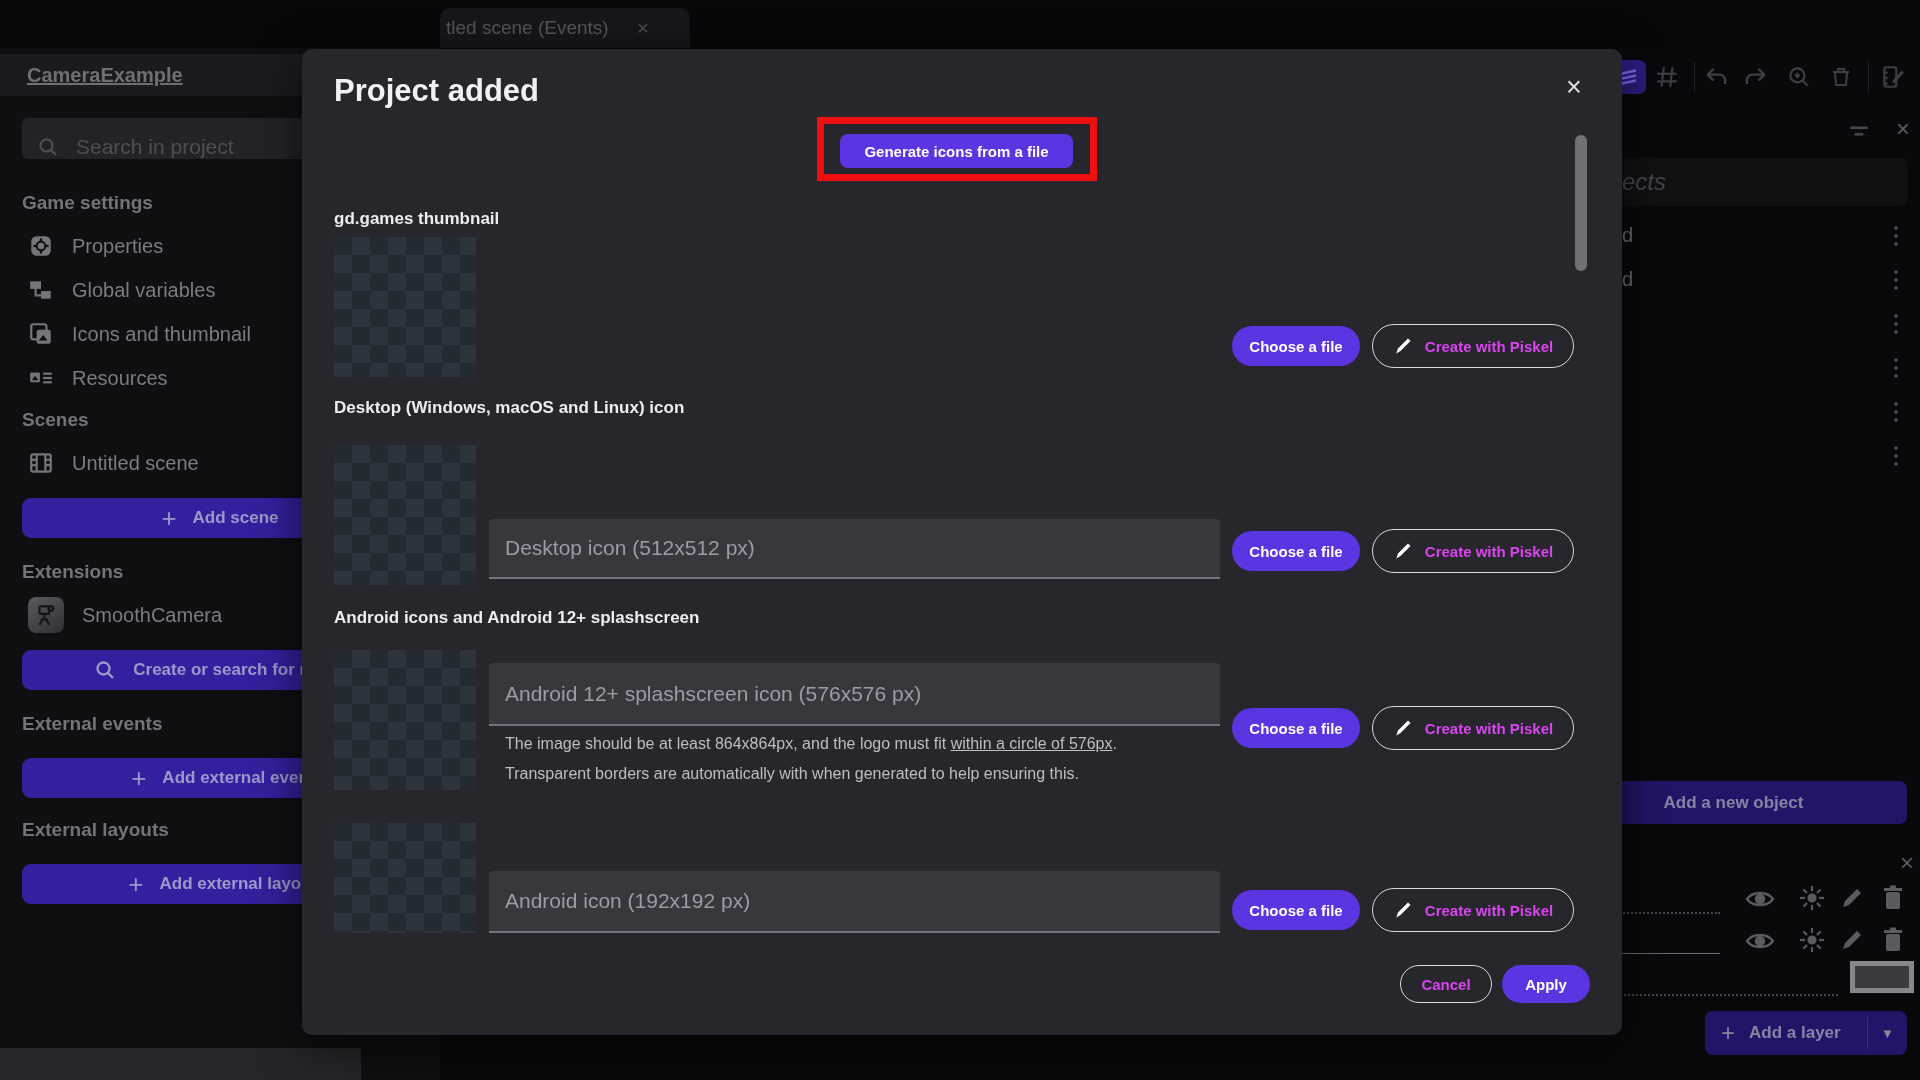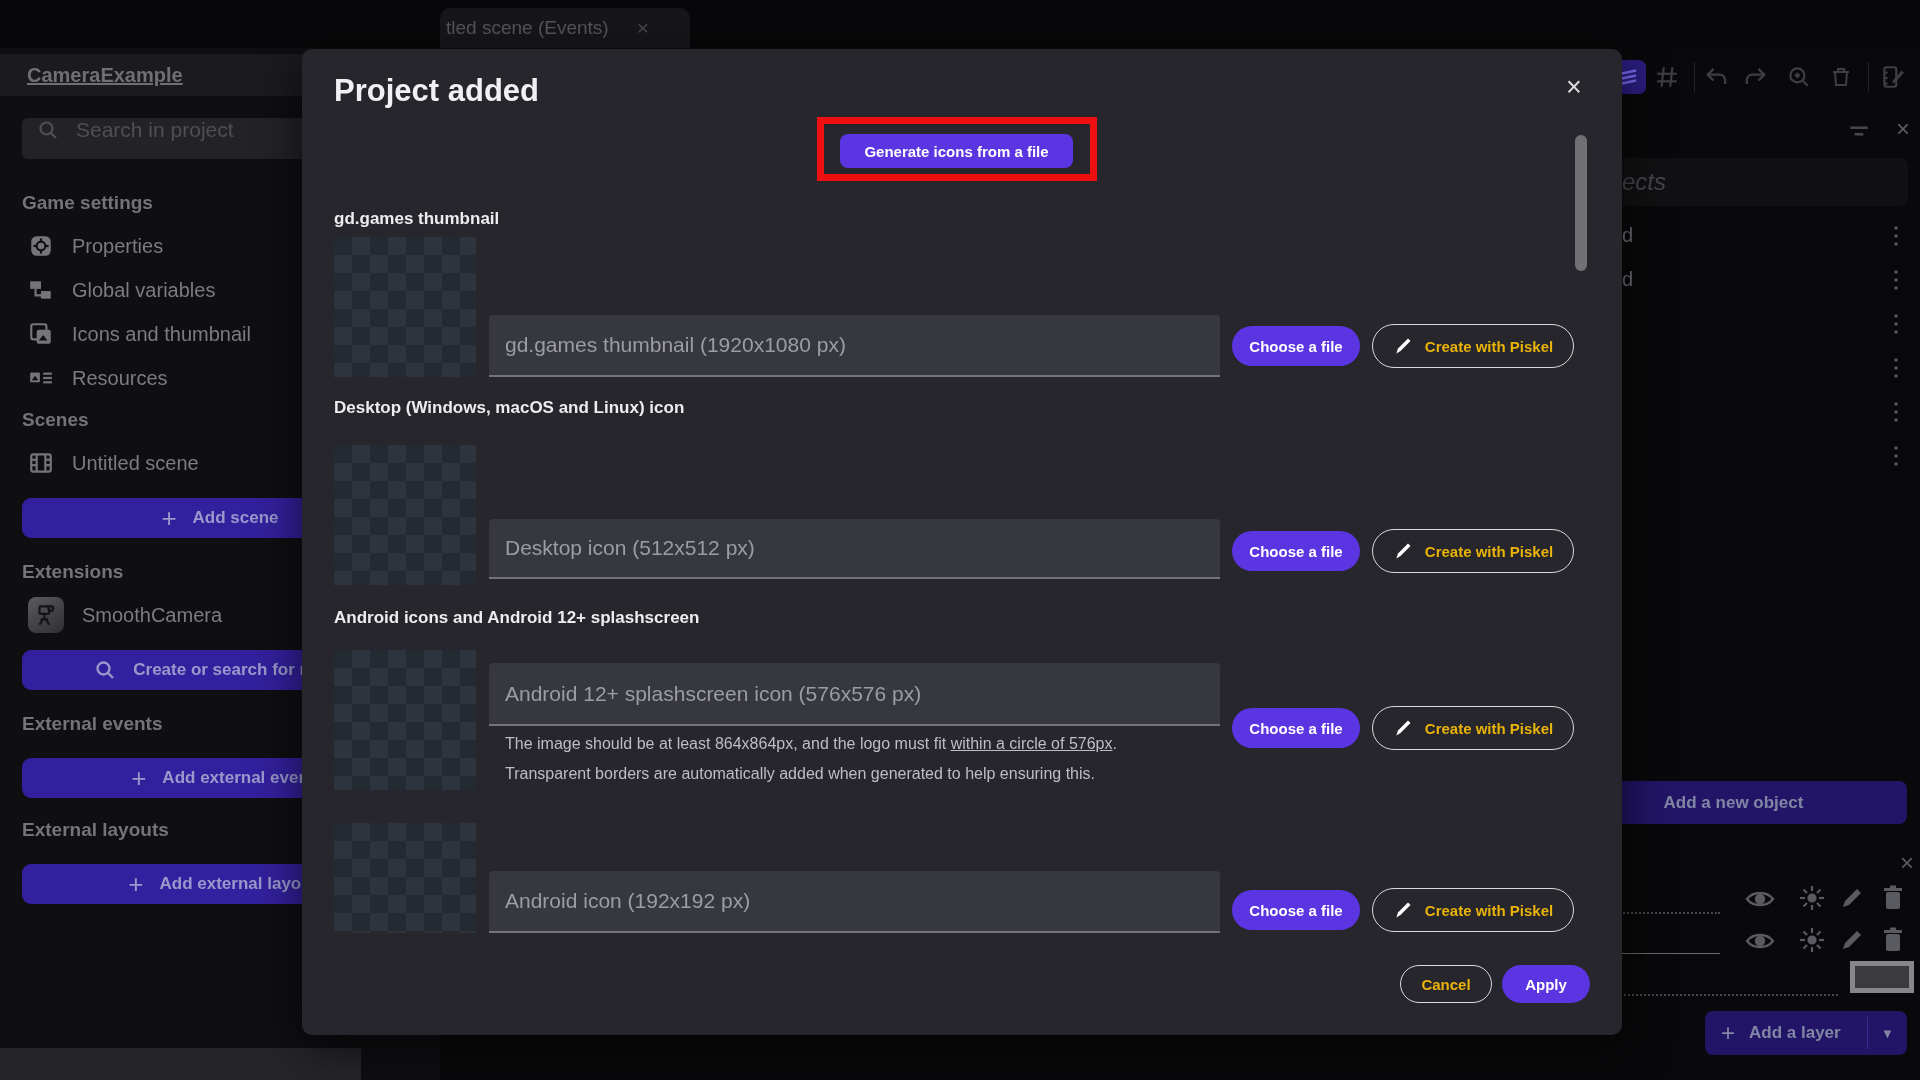--- a/index.html
+++ b/index.html
@@ -12,21 +12,21 @@
   .topbar { position:absolute; left:0; top:0; width:1920px; height:48px; background:#08080a; }
   .tab { position:absolute; left:440px; top:8px; width:250px; height:40px; background:#17171b;
          border-radius:10px 10px 0 0; display:flex; align-items:center; gap:28px; padding-left:6px;
          color:#55555c; font-size:19px; }
   .tab .x { font-size:21px; color:#4b4b52; }
 
   .sidebar { position:absolute; left:0; top:48px; width:440px; height:1032px; background:#0f0f12; }
   .proj-header { position:absolute; left:0; top:6px; width:440px; height:42px; background:#1b1b1f;
                  display:flex; align-items:center; padding-left:27px; color:#6f6f76; font-weight:bold; font-size:20px;text-decoration:underline; }
   .side-search { position:absolute; left:22px; top:70px; width:396px; height:41px; background:#232327;
-                 border-radius:6px; display:flex; align-items:flex-start; gap:16px; padding-left:14px;
+                 border-radius:6px; display:flex; align-items:flex-end; gap:16px; padding-left:14px;
                  color:#4e4f55; font-size:21px; }
   .side-section { position:absolute; left:22px; color:#737379; font-weight:bold; font-size:19px; }
   .side-item { position:absolute; left:0; width:440px; height:44px; display:flex; align-items:center;
                gap:18px; padding-left:28px; color:#7b7c82; font-size:20px; }
   .side-btn { position:absolute; left:22px; width:396px; height:40px; background:#33209e; border-radius:9px;
               display:flex; align-items:center; justify-content:center; gap:16px;
               color:#9b99cc; font-weight:bold; font-size:17px; white-space:nowrap; }
   .side-btn .plus { font-size:26px; font-weight:normal; }
   .sc-box { width:36px; height:36px; border-radius:8px; background:linear-gradient(145deg,#5a5a5f,#2e2e33);
             display:flex; align-items:center; justify-content:center; }
@@ -51,21 +51,21 @@
 
   
   .modal { position:absolute; left:302px; top:49px; width:1320px; height:986px; background:#26262c;
            border-radius:10px; box-shadow:0 12px 48px rgba(0,0,0,.65); z-index:40; }
   .m-title { position:absolute; left:32px; top:24px; color:#f1f1f4; font-weight:bold; font-size:31px; }
   .m-close { position:absolute; left:1254px; top:20px; width:36px; height:36px; color:#dededf; font-size:27px;
              display:flex; align-items:center; justify-content:center; }
   .red-box { position:absolute; left:515px; top:68px; width:280px; height:64px; border:7px solid #ee1010; z-index:60; }
   .btn-purple { background:#5c35e2; color:#ffffff; font-weight:bold; font-size:15px; border:none;
                 display:flex; align-items:center; justify-content:center; }
-  .btn-outline { background:transparent; color:#eab308; font-weight:bold; font-size:15px;
+  .btn-outline { background:transparent; color:#d946ef; font-weight:bold; font-size:15px;
                  border:1px solid #d9d9dd; border-radius:22px; display:flex; align-items:center; justify-content:center; gap:12px; }
   .m-heading { position:absolute; left:32px; color:#ecedef; font-weight:bold; font-size:17px; }
   .checker { position:absolute; left:32px; width:142px; background-color:#242a31;
              background-image:linear-gradient(45deg,#2d343d 25%,transparent 25%,transparent 75%,#2d343d 75%),
                               linear-gradient(45deg,#2d343d 25%,transparent 25%,transparent 75%,#2d343d 75%);
              background-size:36px 36px; background-position:0 0,18px 18px; }
   .ghost-input { position:absolute; left:187px; width:731px; background:#37373e; border:none;
                  border-bottom:2px solid #73737b; border-radius:4px 4px 0 0; padding:0 16px;
                  color:#e8e8ea; font-size:21px; font-family:"Liberation Sans",sans-serif; }
   .ghost-input::placeholder { color:#9c9ca4; opacity:1; }
@@ -414,21 +414,20 @@
     <div class="m-title">Project added</div>
     <div class="m-close">
       <span>×</span>
     </div>
 
     <div class="red-box"></div>
     <button class="btn-purple" style="position:absolute; left:538px; top:85px; width:233px; height:34px; border-radius:8px;">Generate icons from a file</button>
 
     <div class="m-heading" style="top:160px;">gd.games thumbnail</div>
     <div class="checker" style="top:188px; height:140px;"></div>
-    <input class="ghost-input" style="top: 266px; height: 62px;" placeholder="gd.games thumbnail (1920x1080 px)">
     <button class="btn-purple choose-btn" style="top:277px;">Choose a file</button>
     <button class="btn-outline piskel-btn" style="top:275px;">
       <svg width="20" height="20" viewBox="0 0 24 24">
         <path d="M4 21 L6 15 L18 3 L21 6 L9 18 Z" fill="#ffffff"></path>
       </svg>
       <span>Create with Piskel</span>
     </button>
 
     <div class="m-heading" style="top:349px;">Desktop (Windows, macOS and Linux) icon</div>
     <div class="checker" style="top:396px; height:140px;"></div>
@@ -447,21 +446,21 @@
     <button class="btn-purple choose-btn" style="top:659px;">Choose a file</button>
     <button class="btn-outline piskel-btn" style="top:657px;">
       <svg width="20" height="20" viewBox="0 0 24 24">
         <path d="M4 21 L6 15 L18 3 L21 6 L9 18 Z" fill="#ffffff"></path>
       </svg>
       <span>Create with Piskel</span>
     </button>
     <div class="help-text" style="top:686px;">
       <span>The image should be at least 864x864px, and the logo must fit </span><span class="u">within a circle of 576px</span><span>.</span>
     </div>
-    <div class="help-text" style="top:716px;">Transparent borders are automatically added when generated to help ensuring this.</div>
+    <div class="help-text" style="top:716px;">Transparent borders are automatically with when generated to help ensuring this.</div>
 
     <div class="checker" style="top:774px; height:110px;"></div>
     <input class="ghost-input" style="top: 822px; height: 62px;" placeholder="Android icon (192x192 px)">
     <button class="btn-purple choose-btn" style="top:841px;">Choose a file</button>
     <button class="btn-outline piskel-btn" style="top:839px;">
       <svg width="20" height="20" viewBox="0 0 24 24">
         <path d="M4 21 L6 15 L18 3 L21 6 L9 18 Z" fill="#ffffff"></path>
       </svg>
       <span>Create with Piskel</span>
     </button>

